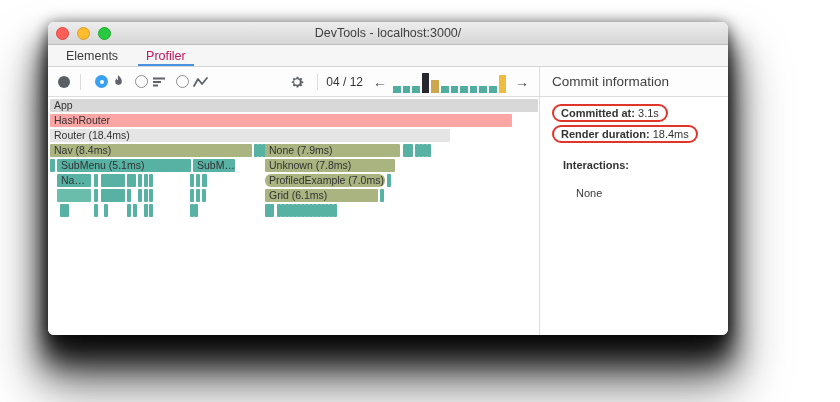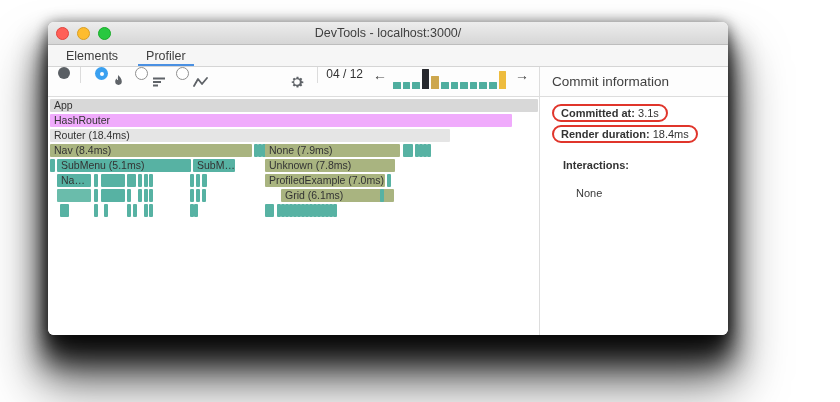--- a/index.html
+++ b/index.html
@@ -32,33 +32,33 @@
   .light.green{background:#28c840;border:0.5px solid #1aab29;}
   
   .tabbar{
     height:21px;background:#f6f6f6;border-bottom:1px solid #d5d5d5;
     display:flex;align-items:stretch;padding-left:4px;
   }
   .tab{
     padding:0 14px;display:flex;align-items:center;
     font-size:12.5px;color:#3c3c3c;position:relative;cursor:default;
   }
-  .tab.active{color:#404040;align-items:center;}
+  .tab.active{color:#be185d;align-items:center;}
   .tab.active::after{
     content:"";position:absolute;left:6px;right:6px;bottom:0;height:2.5px;background:#4a90e2;
   }
   
   .content{display:flex;height:270px;}
   .left-pane{width:491px;display:flex;flex-direction:column;}
   .v-divider{width:1px;background:#dddddd;}
   .right-pane{flex:1;display:flex;flex-direction:column;background:#ffffff;}
   
   .toolbar{
     height:29px;border-bottom:1px solid #dddddd;background:#fdfdfd;
-    display:flex;padding:0 6px 0 8px;
+    display:flex;align-items:center;padding:0 6px 0 8px;
   }
   .tool-sep{width:1px;height:16px;background:#dcdcdc;margin:0 8px;}
   .record-dot{width:12px;height:12px;border-radius:50%;background:#5a5f64;margin:0 2px;}
   .radio{width:13px;height:13px;border-radius:50%;box-sizing:border-box;position:relative;margin:0 4px 0 6px;}
   .radio.off{border:1.5px solid #8f8f8f;background:#fff;}
   .radio.on{background:#3aa0f0;}
   .radio.on::after{content:"";position:absolute;left:4.5px;top:4.5px;width:4px;height:4px;border-radius:50%;background:#fff;}
   .icon{display:inline-flex;align-items:center;justify-content:center;margin-right:4px;}
   .counter{font-size:12px;color:#333;white-space:nowrap;margin-right:6px;}
   .arrow{font-size:14px;color:#444;padding:0 4px;cursor:default;}
@@ -168,21 +168,21 @@
             <div class="cbar" style="height: 7px; background: rgb(79, 174, 159);"></div>
             <div class="cbar" style="height: 7px; background: rgb(79, 174, 159);"></div>
             <div class="cbar" style="height: 7px; background: rgb(79, 174, 159);"></div>
             <div class="cbar" style="height: 18px; background: rgb(238, 188, 62);"></div>
           </div>
         <span class="arrow">→</span>
       </div>
 
       <div class="flame-area">
           <div class="fbar" style="left: 2px; top: 2px; width: 488px; background: rgb(216, 216, 216);">App</div>
-          <div class="fbar" style="left: 2px; top: 17px; width: 462px; background: #f0abfc;">HashRouter</div>
+          <div class="fbar" style="left: 2px; top: 17px; width: 462px; background: #fca5a5;">HashRouter</div>
           <div class="fbar" style="left: 2px; top: 32px; width: 400px; background: #e5e5e5;">Router (18.4ms)</div>
           <div class="fbar" style="left: 2px; top: 47px; width: 202px; background: rgb(169, 180, 128);">Nav (8.4ms)</div>
           <div class="fbar" style="left: 206px; top: 47px; width: 2px; background: rgb(87, 178, 163);"></div>
           <div class="fbar" style="left: 210px; top: 47px; width: 2px; background: rgb(87, 178, 163);"></div>
           <div class="fbar" style="left: 214px; top: 47px; width: 2px; background: rgb(87, 178, 163);"></div>
           <div class="fbar" style="left: 217px; top: 47px; width: 135px; background: rgb(169, 180, 128);">None (7.9ms)</div>
           <div class="fbar" style="left: 355px; top: 47px; width: 10px; background: rgb(87, 178, 163);"></div>
           <div class="fbar" style="left: 367px; top: 47px; width: 2px; background: rgb(87, 178, 163);"></div>
           <div class="fbar" style="left: 371px; top: 47px; width: 2px; background: rgb(87, 178, 163);"></div>
           <div class="fbar" style="left: 375px; top: 47px; width: 2px; background: rgb(87, 178, 163);"></div>
@@ -194,33 +194,33 @@
           <div class="fbar" style="left: 9px; top: 77px; width: 34px; background: rgb(87, 178, 163);">Na…</div>
           <div class="fbar" style="left: 46px; top: 77px; width: 4px; background: rgb(87, 178, 163);"></div>
           <div class="fbar" style="left: 53px; top: 77px; width: 24px; background: rgb(87, 178, 163);"></div>
           <div class="fbar" style="left: 79px; top: 77px; width: 9px; background: rgb(87, 178, 163);"></div>
           <div class="fbar" style="left: 90px; top: 77px; width: 4px; background: rgb(87, 178, 163);"></div>
           <div class="fbar" style="left: 96px; top: 77px; width: 3px; background: rgb(87, 178, 163);"></div>
           <div class="fbar" style="left: 101px; top: 77px; width: 3px; background: rgb(87, 178, 163);"></div>
           <div class="fbar" style="left: 142px; top: 77px; width: 4px; background: rgb(87, 178, 163);"></div>
           <div class="fbar" style="left: 148px; top: 77px; width: 4px; background: rgb(87, 178, 163);"></div>
           <div class="fbar" style="left: 154px; top: 77px; width: 5px; background: rgb(87, 178, 163);"></div>
-          <div class="fbar" style="left: 217px; top: 77px; width: 120px; background: rgb(169, 180, 128);">ProfiledExample (7.0ms)</div>
+          <div class="fbar" style="left: 217px; top: 77px; width: 120px; background: rgb(169, 180, 128); border-radius: 6px;">ProfiledExample (7.0ms)</div>
           <div class="fbar" style="left: 339px; top: 77px; width: 2px; background: rgb(87, 178, 163);"></div>
           <div class="fbar" style="left: 9px; top: 92px; width: 34px; background: rgb(106, 188, 171);"></div>
           <div class="fbar" style="left: 46px; top: 92px; width: 3px; background: rgb(87, 178, 163);"></div>
           <div class="fbar" style="left: 53px; top: 92px; width: 24px; background: rgb(87, 178, 163);"></div>
           <div class="fbar" style="left: 79px; top: 92px; width: 3px; background: rgb(87, 178, 163);"></div>
           <div class="fbar" style="left: 90px; top: 92px; width: 3px; background: rgb(87, 178, 163);"></div>
           <div class="fbar" style="left: 96px; top: 92px; width: 3px; background: rgb(87, 178, 163);"></div>
           <div class="fbar" style="left: 101px; top: 92px; width: 2px; background: rgb(87, 178, 163);"></div>
           <div class="fbar" style="left: 142px; top: 92px; width: 3px; background: rgb(87, 178, 163);"></div>
           <div class="fbar" style="left: 148px; top: 92px; width: 3px; background: rgb(87, 178, 163);"></div>
           <div class="fbar" style="left: 154px; top: 92px; width: 3px; background: rgb(87, 178, 163);"></div>
-          <div class="fbar" style="left: 217px; top: 92px; width: 113px; background: rgb(169, 180, 128); margin-left: 16px;">Grid (6.1ms)</div>
+          <div class="fbar" style="left: 217px; top: 92px; width: 113px; background: rgb(169, 180, 128);">Grid (6.1ms)</div>
           <div class="fbar" style="left: 332px; top: 92px; width: 2px; background: rgb(87, 178, 163);"></div>
           <div class="fbar" style="left: 12px; top: 107px; width: 9px; background: rgb(87, 178, 163);"></div>
           <div class="fbar" style="left: 46px; top: 107px; width: 2px; background: rgb(87, 178, 163);"></div>
           <div class="fbar" style="left: 56px; top: 107px; width: 2px; background: rgb(87, 178, 163);"></div>
           <div class="fbar" style="left: 79px; top: 107px; width: 2px; background: rgb(87, 178, 163);"></div>
           <div class="fbar" style="left: 85px; top: 107px; width: 2px; background: rgb(87, 178, 163);"></div>
           <div class="fbar" style="left: 96px; top: 107px; width: 2px; background: rgb(87, 178, 163);"></div>
           <div class="fbar" style="left: 101px; top: 107px; width: 2px; background: rgb(87, 178, 163);"></div>
           <div class="fbar" style="left: 142px; top: 107px; width: 2px; background: rgb(87, 178, 163);"></div>
           <div class="fbar" style="left: 146px; top: 107px; width: 2px; background: rgb(87, 178, 163);"></div>

